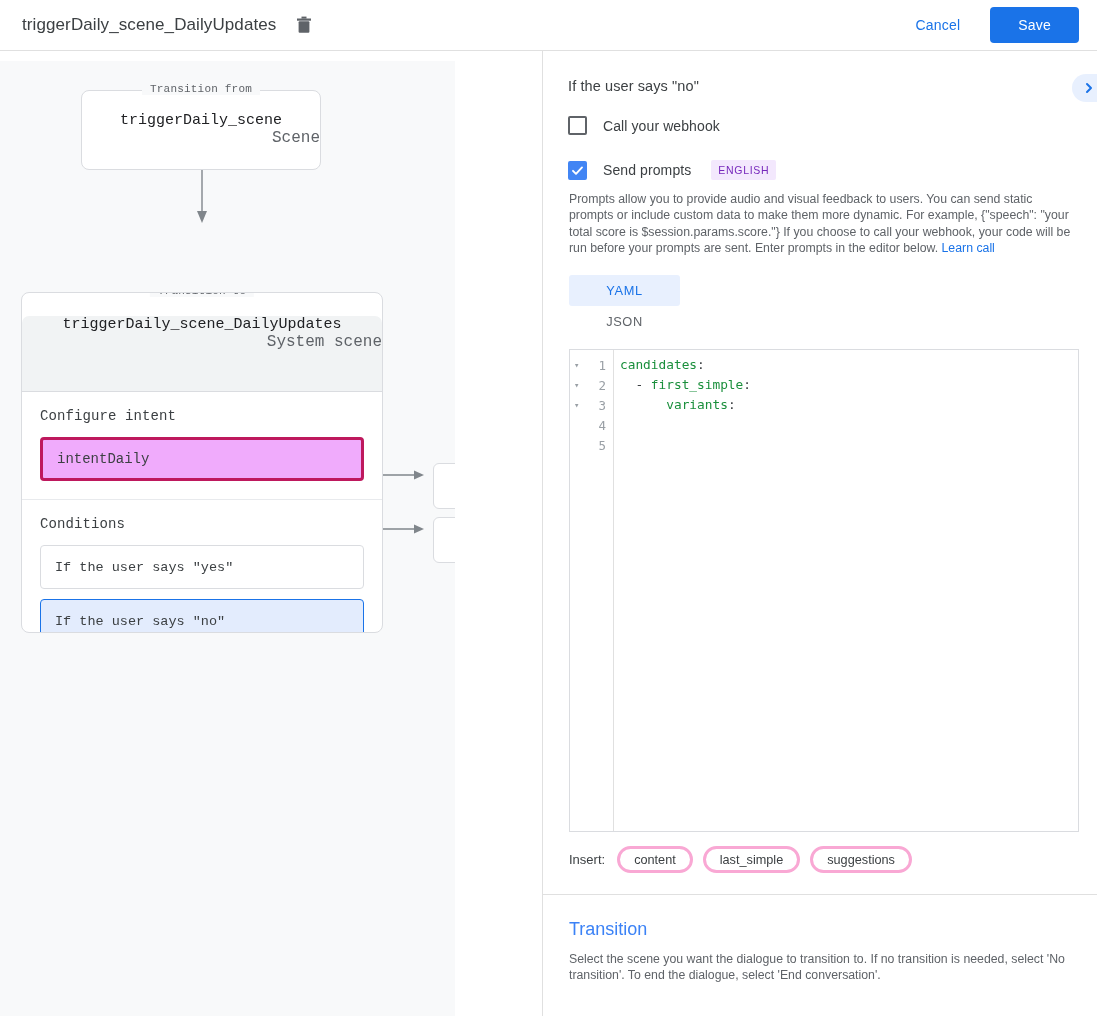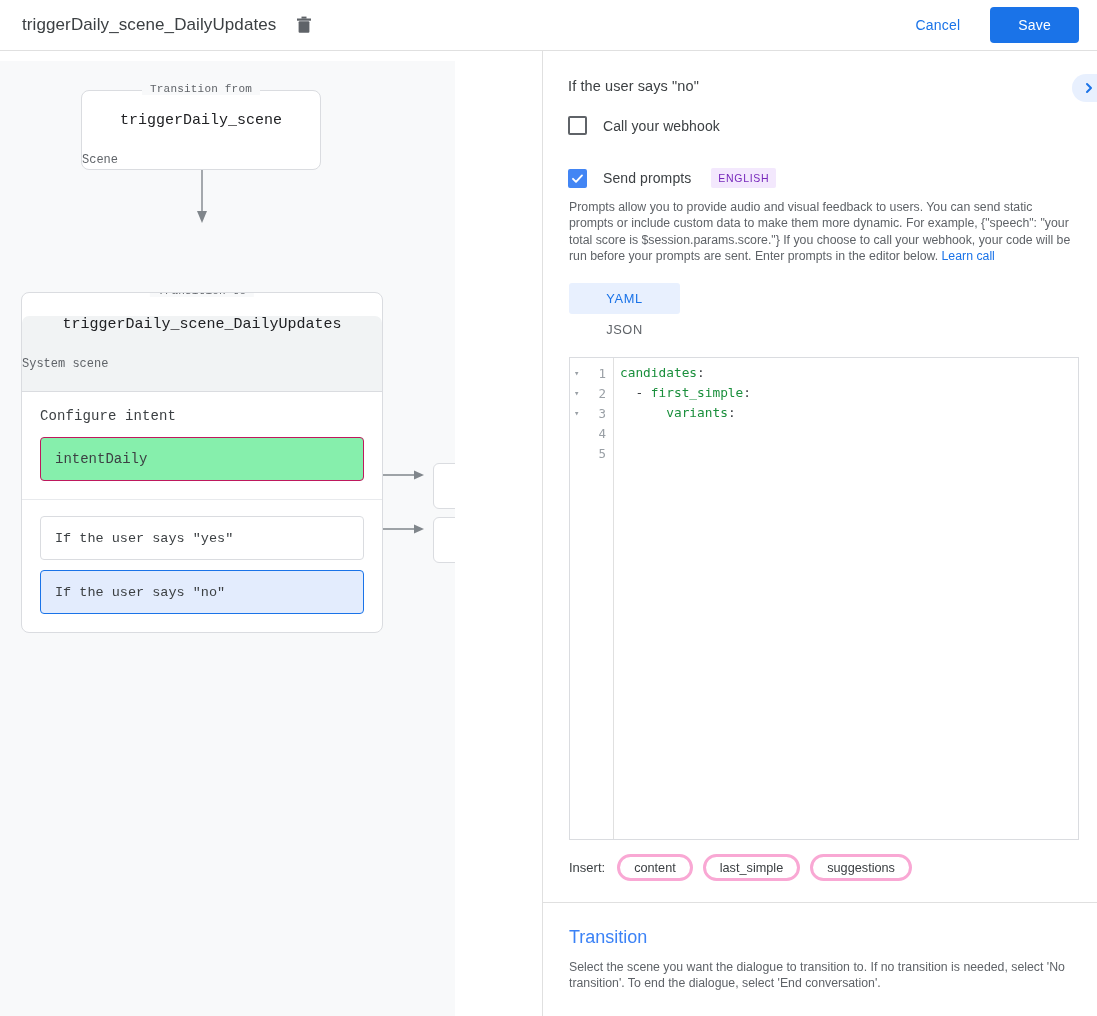--- a/index.html
+++ b/index.html
@@ -95,24 +95,24 @@
     background: #ffffff;
   }
   #card-from .fieldset-legend { left: 50%; transform: translateX(-50%); }
   .card-title {
     text-align: center;
     font-size: 15px;
     color: #202124;
     margin-top: 21px;
   }
   .card-sub {
-    text-align: left;
-    font-size: 12px;
+    text-align: right;
+    font-size: 16px;
     color: #5f6368;
-    margin-top: 24px;
+    margin-top: 0;
   }
 
   
   #card-to {
     left: 21px; top: 231px;
     width: 362px; height: 341px;
     background: #ffffff;
     overflow: hidden;
   }
   #card-to .fieldset-legend { left: 50%; transform: translateX(-50%); }
@@ -127,28 +127,28 @@
     padding: 16px 18px 18px 18px;
   }
   .section + .section { border-top: 1px solid #e8eaed; }
   .section-label {
     font-size: 14px;
     color: #3c4043;
     margin-bottom: 13px;
     letter-spacing: 0.1px;
   }
   .field-box {
-    border: 1px solid #be185d;
+    border: 3px solid #be185d;
     border-radius: 4px;
     height: 44px;
     display: flex; align-items: center;
     padding: 16px 14px;
     font-size: 14px;
     color: #3c4043;
-    background: #86efac;
+    background: #f0abfc;
   }
   .cond-box {
     border: 1px solid #dadce0;
     border-radius: 4px;
     height: 44px;
     display: flex; align-items: center;
     padding: 0 14px;
     font-size: 13.5px;
     color: #3c4043;
     background: #ffffff;
@@ -419,20 +419,21 @@
     <div class="fieldset-legend">Transition to</div>
     <div class="card-to-head">
       <div class="card-title">triggerDaily_scene_DailyUpdates</div>
       <div class="card-sub">System scene</div>
     </div>
     <div class="section">
       <div class="section-label">Configure intent</div>
       <div class="field-box">intentDaily</div>
     </div>
     <div class="section">
+      <div class="section-label">Conditions</div>
       <div id="conditions-list">
           <div class="cond-box">If the user says "yes"</div>
           <div class="cond-box selected">If the user says "no"</div>
         </div>
     </div>
   </div>
 </div>
 
 <div class="panel">
 
@@ -443,21 +444,21 @@
         <polyline points="5,3 9,7 5,11" fill="none" stroke="#1a73e8" stroke-width="2" stroke-linecap="round" stroke-linejoin="round"></polyline>
       </svg>
     </div>
   </div>
 
   <div class="checkrow">
     <div class="cb"></div>
     <div class="checkrow-label">Call your webhook</div>
   </div>
 
-  <div class="checkrow" style="margin-top:33px;">
+  <div class="checkrow" style="margin-top:25px;">
     <div class="cb checked">
       <svg width="13" height="13" viewBox="0 0 13 13">
         <polyline points="2,6.8 5,9.8 11,3.4" fill="none" stroke="#ffffff" stroke-width="1.9" stroke-linecap="round" stroke-linejoin="round"></polyline>
       </svg>
     </div>
     <div class="checkrow-label">Send prompts</div>
     <div class="lang-badge">ENGLISH</div>
   </div>
 
   <div class="desc">

